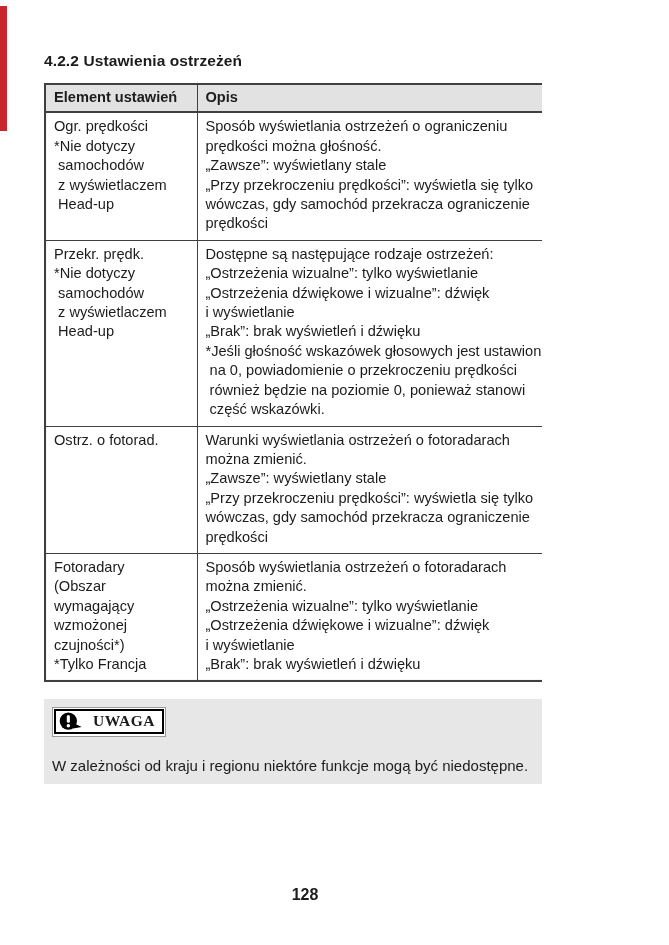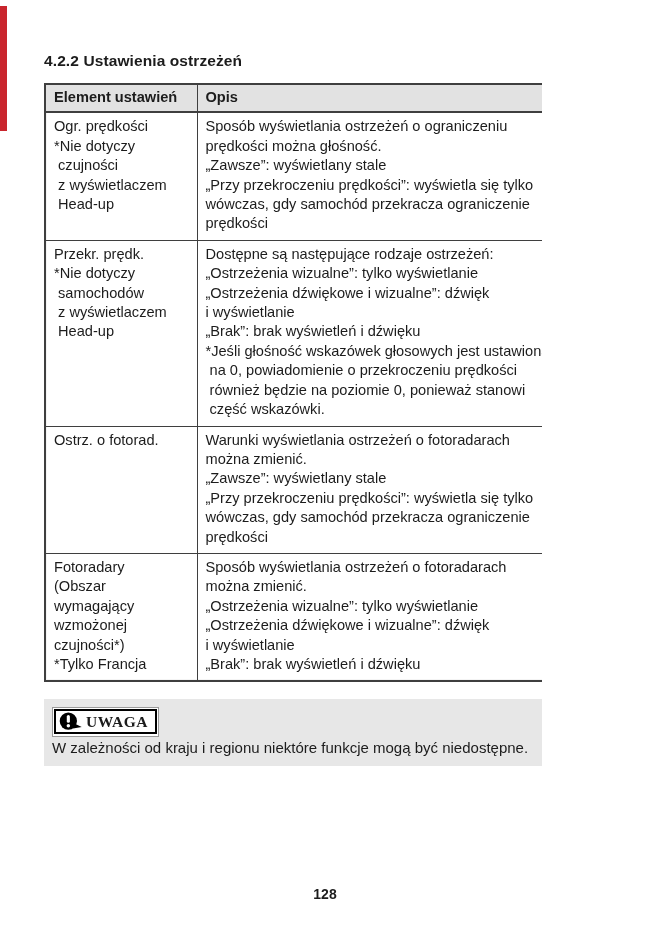--- a/index.html
+++ b/index.html
@@ -83,44 +83,43 @@
     padding: 8px 10px 10px 8px;
   }
   .note-label-outer {
     display: inline-block;
     background: #ffffff;
     border: 1px solid #9a9a9a;
     padding: 1px;
   }
   .note-label-box {
     display: inline-flex;
-    align-items: center;
-    gap: 4px;
+    gap: 11px;
     border: 2px solid #000000;
     background: #ffffff;
     padding: 1px 7px 1px 3px;
   }
   .note-icon { display: inline-block; width: 23px; height: 19px; }
   .note-label {
     font-family: "Liberation Serif", serif;
     font-weight: bold;
     font-size: 15.5px;
     letter-spacing: 0.5px;
   }
   .note-text {
-    margin-top: 2px;
+    margin-top: 20px;
     font-size: 15px;
   }
   .page-number {
     position: absolute;
-    left: 48px;
+    left: 28px;
     width: 554px;
     top: 886px;
     text-align: center;
-    font-size: 14px;
+    font-size: 16px;
     font-weight: bold;
   }
 </style>
 </head>
 <body>
 
 <div class="page">
 
   <div class="red-tab"></div>
 
@@ -138,21 +137,21 @@
         <tr>
           <th class="th-element">Element ustawień</th>
           <th class="th-opis">Opis</th>
         </tr>
       </thead>
       <tbody>
         <tr>
           <td>
             <div class="cell-text">Ogr. prędkości
 *Nie dotyczy
- czujności
+ samochodów
  z wyświetlaczem
  Head-up</div>
           </td>
           <td>
             <div class="cell-text">Sposób wyświetlania ostrzeżeń o ograniczeniu
 prędkości można głośność.
 „Zawsze”: wyświetlany stale
 „Przy przekroczeniu prędkości”: wyświetla się tylko
 wówczas, gdy samochód przekracza ograniczenie
 prędkości</div>

